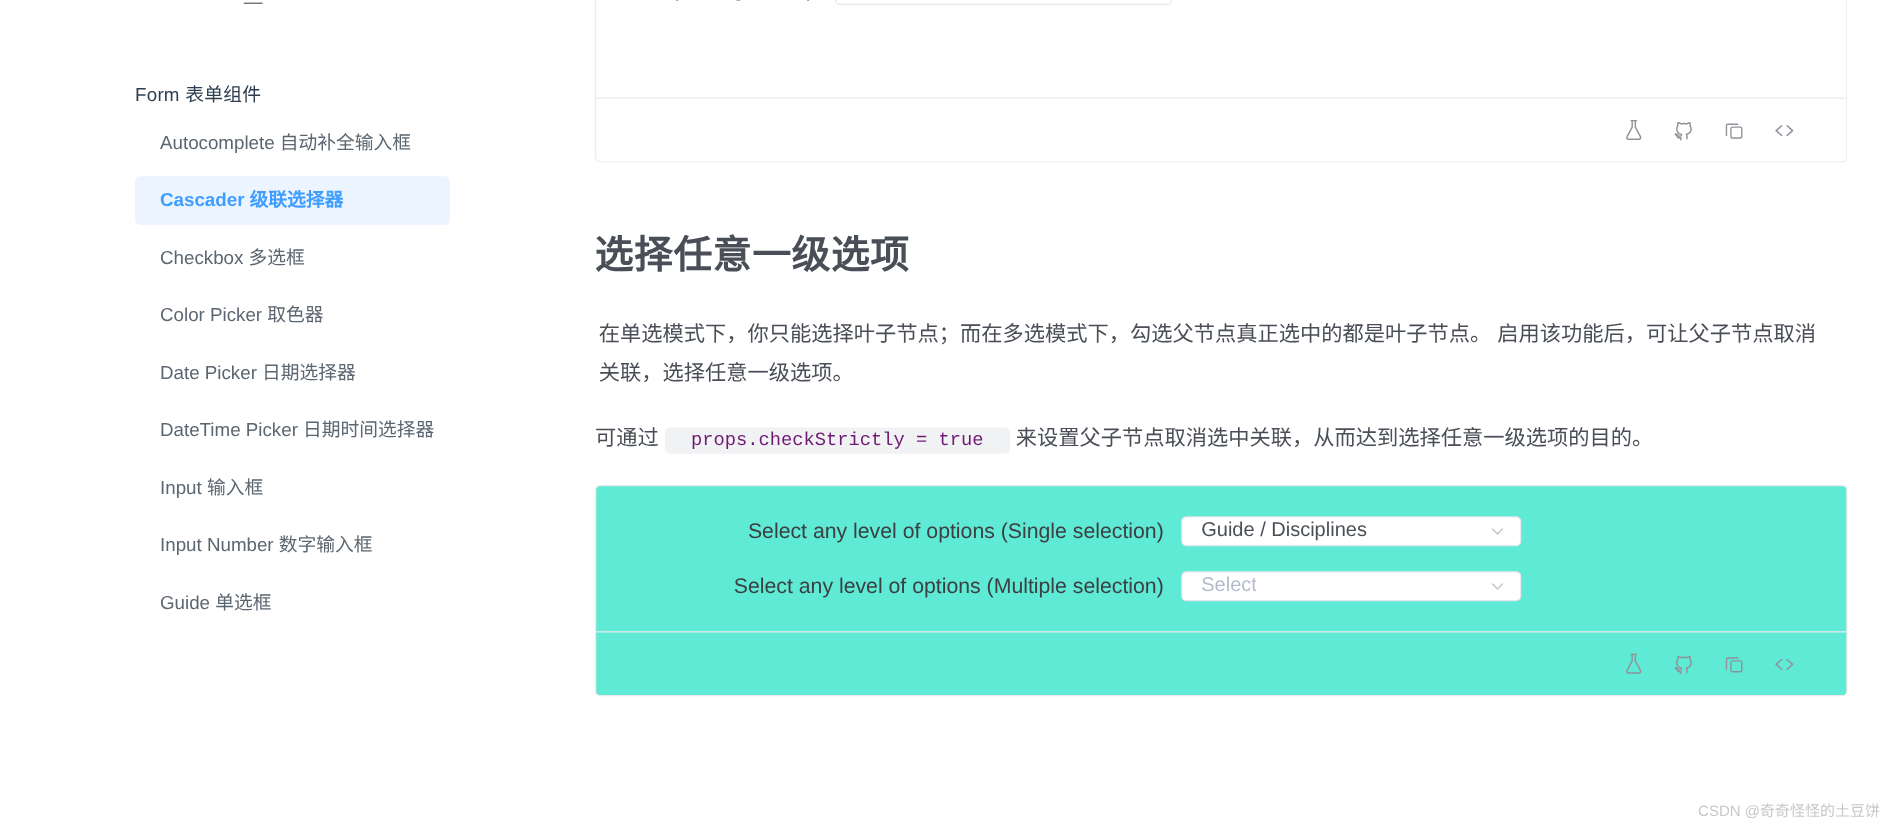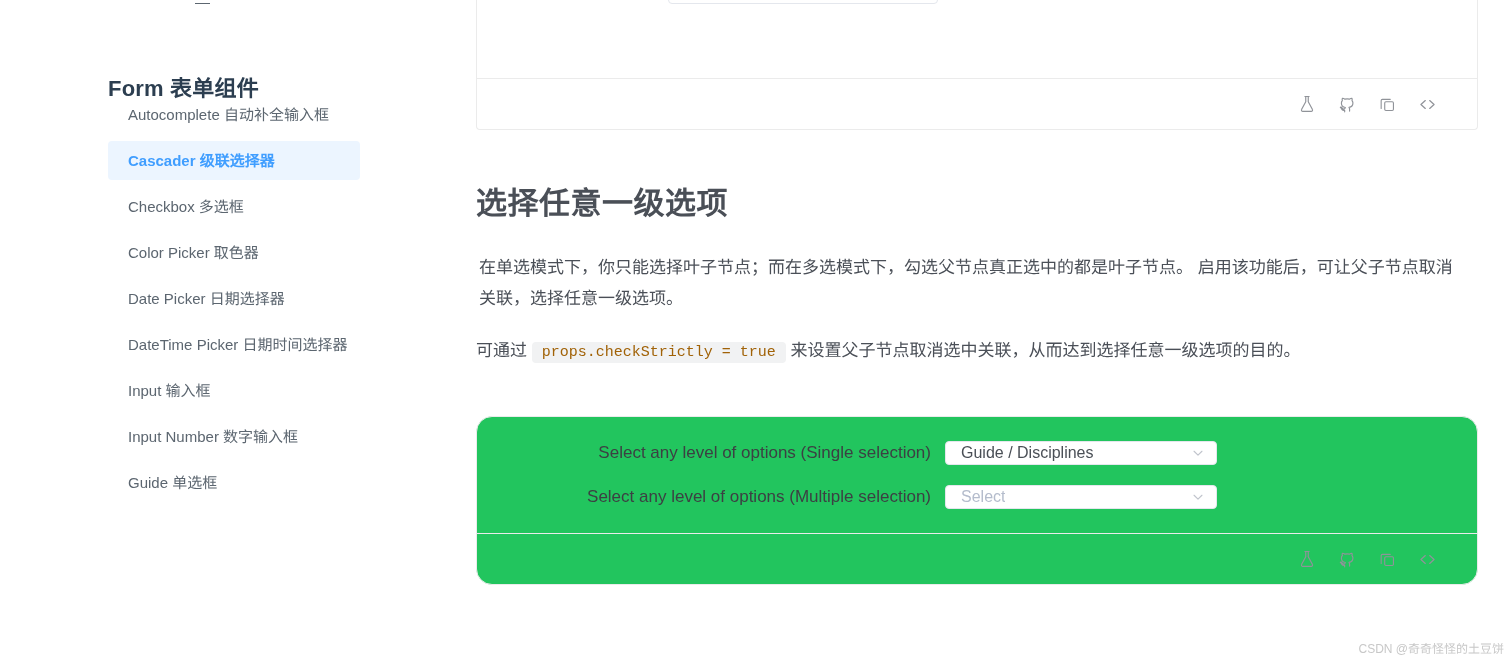--- a/index.html
+++ b/index.html
@@ -40,22 +40,22 @@
     top: -6px;
     font-size: 15px;
     color: #5c6670;
     line-height: 16px;
     white-space: nowrap;
   }
   .sidebar-title {
     position: absolute;
     left: 108px;
     top: 52px;
-    font-size: 22px;
-    font-weight: bold;
+    font-size: 15px;
+    font-weight: normal;
     color: #2c3e50;
     letter-spacing: 0.2px;
     white-space: nowrap;
   }
   .nav-list {
     position: absolute;
     left: 108px;
     top: 95px;
     width: 252px;
   }
@@ -83,23 +83,22 @@
     left: 476px;
     top: 0;
     width: 1002px;
   }
 
   
   .demo-card {
     box-sizing: border-box;
     width: 1002px;
     border: 1px solid #ebebeb;
-    border-radius: 16px;
-    background: #22c55e;
-    margin-top: 28px;
+    border-radius: 4px;
+    background: #5eead4;
   }
   .demo-body {
     padding: 24px;
   }
   .demo-actions {
     border-top: 1px solid #ebebeb;
     height: 50px;
     display: flex;
     align-items: center;
     justify-content: flex-end;
@@ -201,23 +200,23 @@
     font-size: 17px;
     line-height: 31px;
     color: #4a4f57;
     margin: 0;
     max-width: 990px;
   }
   code.inline {
     font-family: "Liberation Mono", "DejaVu Sans Mono", monospace;
     background: #f1f2f3;
     border-radius: 4px;
-    padding: 2px 10px;
+    padding: 2px 21px;
     font-size: 15px;
-    color: #a16207;
+    color: #701a75;
     white-space: nowrap;
   }
 
   
   .blk-heading { position: absolute; left: 0; top: 178px; }
   .blk-para1   { position: absolute; left: 3px; top: 252px; width: 990px; }
   .blk-para2   { position: absolute; left: 0; top: 335px; width: 990px; }
   .blk-card2   { position: absolute; left: 0; top: 388px; }
 
   

